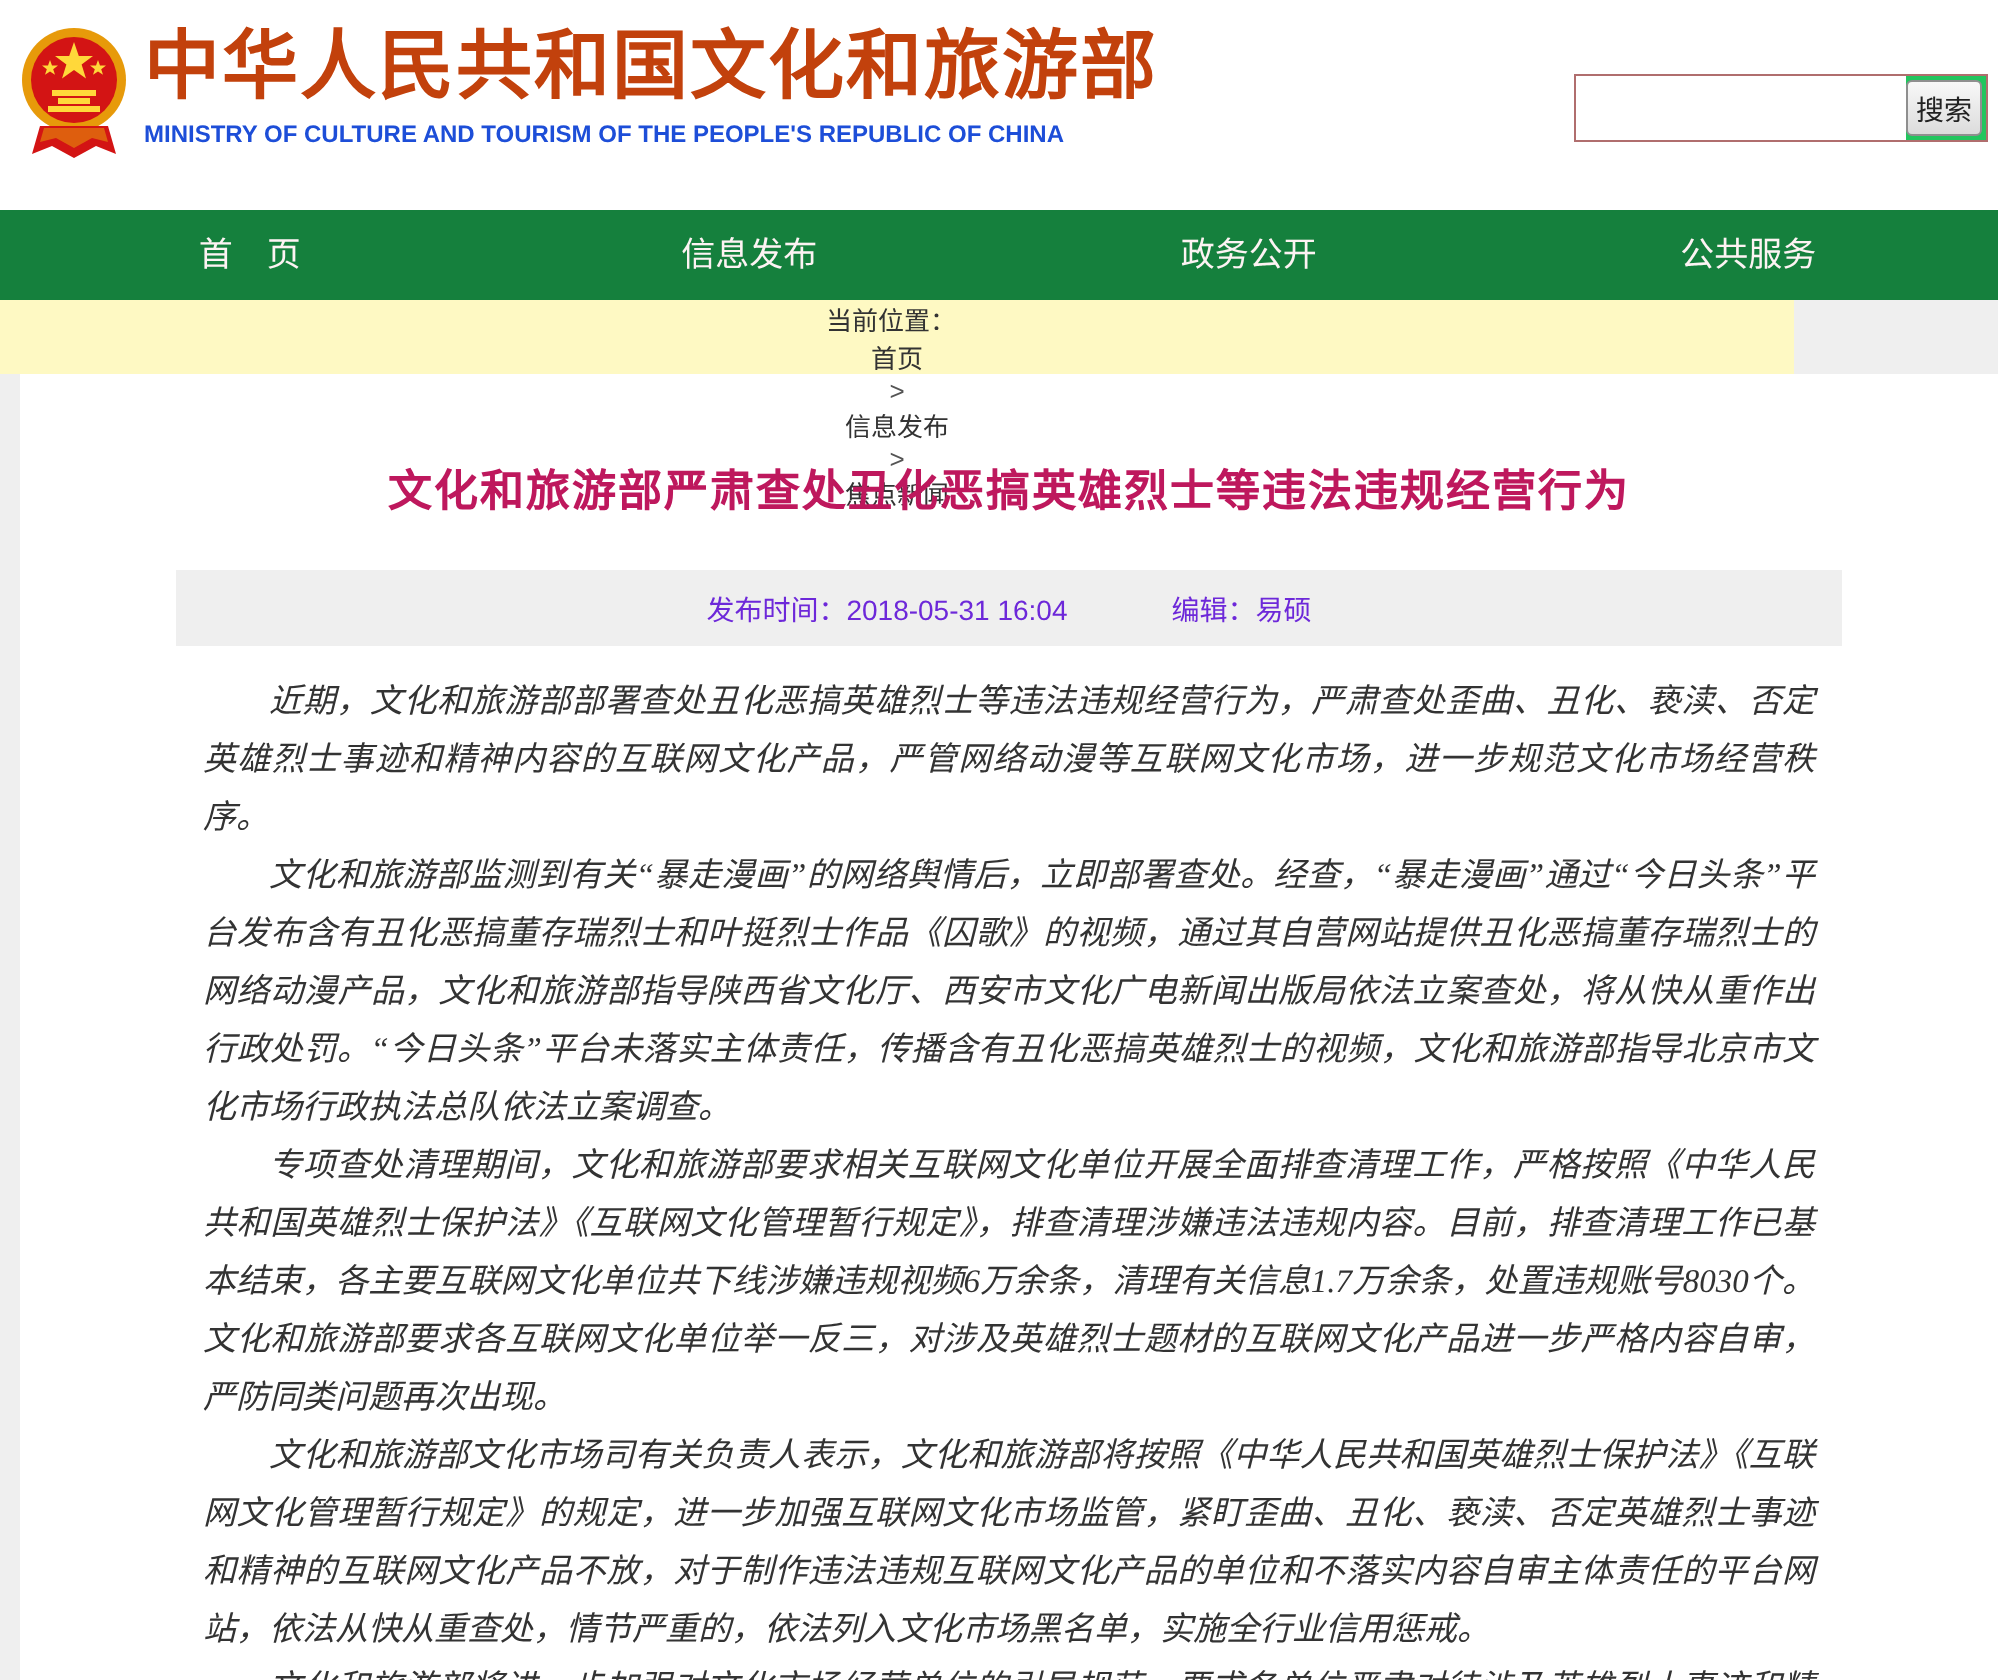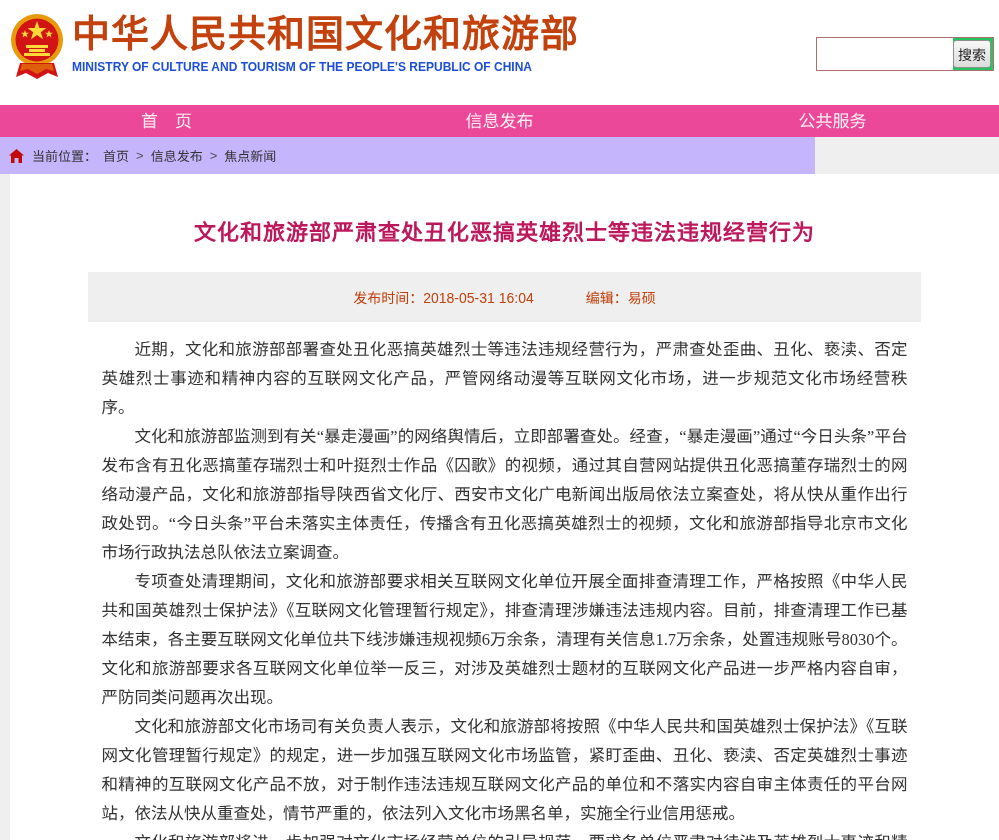--- a/index.html
+++ b/index.html
@@ -17,74 +17,74 @@
   .brand { position:absolute; left:72px; top:12px; }
   .brand-cn {
     font-size:38px; font-weight:bold; color:#c2410c;
     letter-spacing:1px; line-height:44px; white-space:nowrap;
   }
   .brand-en {
     font-size:12px; font-weight:bold; color:#1d4ed8;
     letter-spacing:0px; margin-top:4px; white-space:nowrap;
   }
   .searchbox {
-    position:absolute; right:5px; top:37px; width:178px; height:34px;
+    position:absolute; right:5px; top:37px; width:207px; height:34px;
     border:1px solid #b06e6e; background:#22c55e; display:flex; align-items:center;
   }
   .search-input {
     flex:1; height:100%; border:none; outline:none; font-size:14px; padding:0 6px;
     font-family:"Liberation Sans", sans-serif; min-width:0;
   }
   .search-btn {
     width:38px; height:28px; margin-right:2px; flex:0 0 auto;
     background:linear-gradient(#f8f8f8,#dcdcdc);
     border:1px solid #8f8f8f; border-radius:3px;
     font-size:14px; color:#222; cursor:pointer;
     font-family:"Liberation Sans", sans-serif; padding:0;
   }
   
   .nav {
-    width:999px; height:32px; background:#ec4899;
+    width:999px; height:45px; background:#15803d;
     display:flex; align-items:center;
   }
   .nav-item {
     flex:1; text-align:center; color:#fdf3f3; font-size:17px;
     cursor:pointer; white-space:pre; line-height:45px;
   }
   
   .crumbbar {
-    width:815px; height:37px; background:#c4b5fd;
-    display:flex; align-items:center; font-size:13px; color:#333;
+    width:897px; height:37px; background:#fef9c3;
+    display:flex; align-items:center; font-size:13px; color:#333;flex-direction:column;
   }
   .home-icon { margin:0 8px 0 9px; display:block; }
   .crumb-link { color:#333; cursor:pointer; text-decoration:none; }
   .crumb-sep { margin:0 7px; color:#555; }
   .crumb-prefix { margin-right:6px; }
   
   .main {
     width:989px; margin-left:10px; background:#fff;
     min-height:653px; padding-top:40px; padding-bottom:30px;
   }
   .article-title {
     text-align:center; font-size:22px; font-weight:bold; color:#be185d;
     letter-spacing:1px; margin-bottom:26px;
   }
   .metabar {
-    width:833px; height:50px; margin:0 auto 13px auto; background:#efefef;
+    width:833px; height:38px; margin:0 auto 13px auto; background:#efefef;
     display:flex; align-items:center; justify-content:center;
-    font-size:14px; color:#c2410c;
+    font-size:14px; color:#6d28d9;
   }
   .meta-item { margin:0 26px; white-space:nowrap; }
   .article-body {
     width:806px; margin:0 auto;
     font-family:"Liberation Serif", serif;
     font-size:16.5px; line-height:29px; color:#333;
     text-align:justify;
   }
-  .article-body p { text-indent:2em; }
+  .article-body p { text-indent:2em;font-style:italic; }
 </style>
 </head>
 <body>
 
 <div class="header">
   <svg class="emblem" width="54" height="74" viewBox="0 0 54 74">
     <circle cx="27" cy="31" r="26" fill="#e79a0a"></circle>
     <circle cx="27" cy="31" r="21.5" fill="#d31414"></circle>
     <polygon points="27,12 29.4,19 36.5,19 30.8,23.3 33,30.2 27,26 21,30.2 23.2,23.3 17.5,19 24.6,19" fill="#ffd83a"></polygon>
     <polygon points="15,21 16,23.8 19,23.8 16.6,25.6 17.5,28.4 15,26.7 12.5,28.4 13.4,25.6 11,23.8 14,23.8" fill="#ffd83a"></polygon>
@@ -101,20 +101,21 @@
   </div>
   <div class="searchbox">
     <input class="search-input" type="text" value="" style="">
     <button class="search-btn">搜索</button>
   </div>
 </div>
 
 <div class="nav">
   <div class="nav-item">首　页</div>
   <div class="nav-item">信息发布</div>
+  <div class="nav-item">政务公开</div>
   <div class="nav-item">公共服务</div>
 </div>
 
 <div class="crumbbar">
   <svg class="home-icon" width="15" height="14" viewBox="0 0 15 14">
     <polygon points="7.5,0 15,6.5 13,6.5 13,14 9.5,14 9.5,9 5.5,9 5.5,14 2,14 2,6.5 0,6.5" fill="#c00a0a"></polygon>
   </svg>
   <span class="crumb-prefix">当前位置：</span>
   <span class="crumb-link">首页</span>
   <span class="crumb-sep">&gt;</span>

